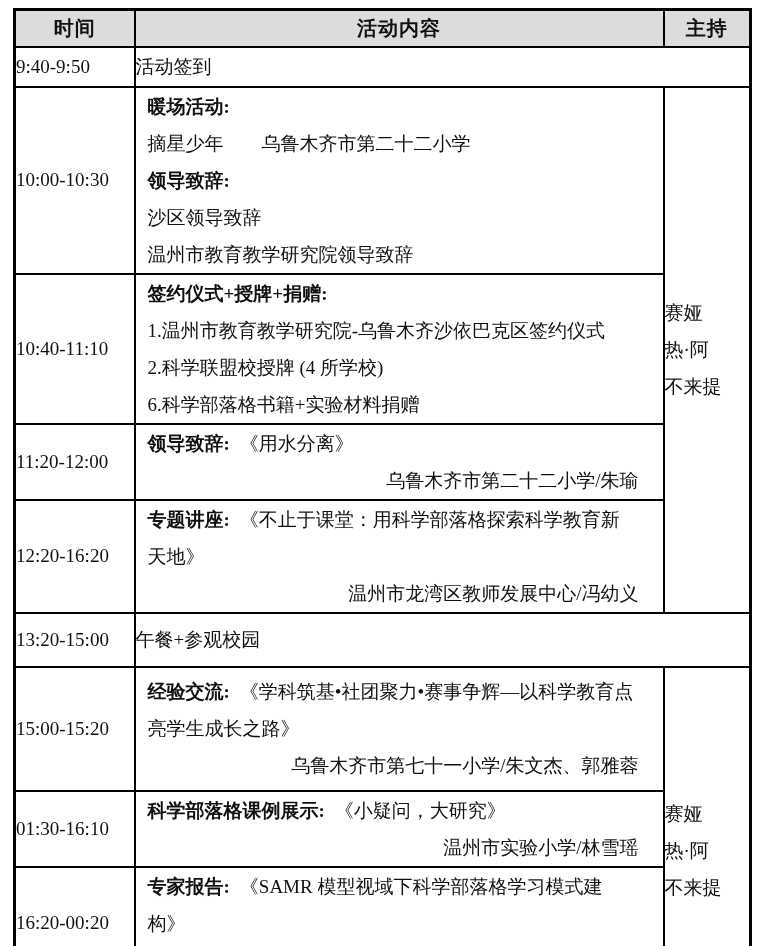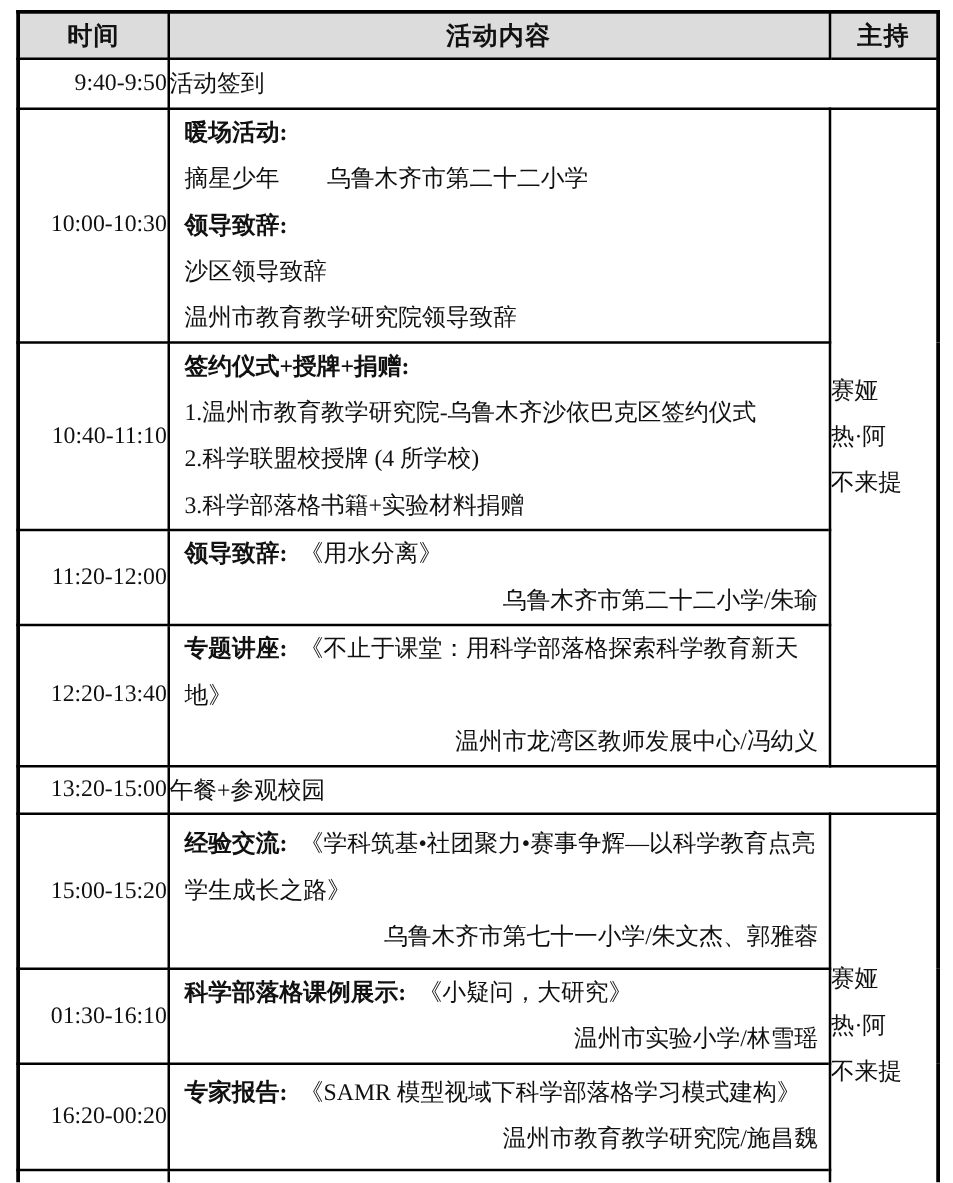--- a/index.html
+++ b/index.html
@@ -12,25 +12,25 @@
     border-collapse:collapse;table-layout:fixed;
     border:3px solid #000;
   }
   td{border:2px solid #000;padding:0;vertical-align:middle;overflow:hidden;}
   .th{
     background:#dcdcdc;font-weight:bold;text-align:center;
     font-size:20px;letter-spacing:1px;
   }
   tr.hr{height:37px}
   tr.r1{height:40px}  tr.r2{height:183px} tr.r3{height:144px}
-  tr.r4{height:76px}  tr.r5{height:72px}  tr.r6{height:38px}
+  tr.r4{height:76px}  tr.r5{height:72px}  tr.r6{height:54px}
   tr.r7{height:124px} tr.r8{height:71px}  tr.r9{height:85px}
   tr.r10{height:55px}
-  .time{text-align:right;font-size:19px;white-space:nowrap;}
-  .content{padding:0 8px 0 12px;font-size:19px;}
+  .time{text-align:left;font-size:19px;white-space:nowrap;}
+  .content{padding:0 24px 0 12px;font-size:19px;}
   .ln{line-height:37px;}
   .right{text-align:right;}
   .centercell{text-align:left;font-size:19px;}
   .bold{font-weight:bold;}
   .lbl{font-weight:bold;margin-right:10px;}
   .host{font-size:19px;}
   .hln{line-height:37px;}
 </style>
 </head>
 <body>
@@ -70,34 +70,34 @@
         <div class="hln">不来提</div>
       </td>
     </tr>
 
     <tr class="r3">
       <td class="time">10:40-11:10</td>
       <td class="content">
         <div class="ln"><span class="lbl">签约仪式+授牌+捐赠:</span></div>
         <div class="ln">1.温州市教育教学研究院-乌鲁木齐沙依巴克区签约仪式</div>
         <div class="ln">2.科学联盟校授牌 (4 所学校)</div>
-        <div class="ln">3.科学部落格书籍+实验材料捐赠</div>
+        <div class="ln">6.科学部落格书籍+实验材料捐赠</div>
       </td>
     </tr>
 
     <tr class="r4">
       <td class="time">11:20-12:00</td>
       <td class="content">
         <div class="ln"><span class="lbl">领导致辞:</span><span>《用水分离》</span></div>
         <div class="ln right">乌鲁木齐市第二十二小学/朱瑜</div>
       </td>
     </tr>
 
     <tr class="r5">
-      <td class="time">12:20-13:40</td>
+      <td class="time">12:20-16:20</td>
       <td class="content">
         <div class="ln"><span class="lbl">专题讲座:</span><span>《不止于课堂：用科学部落格探索科学教育新天地》</span></div>
         <div class="ln right">温州市龙湾区教师发展中心/冯幼义</div>
       </td>
     </tr>
 
     <tr class="r6">
       <td class="time">13:20-15:00</td>
       <td class="centercell" colspan="2">午餐+参观校园</td>
     </tr>

